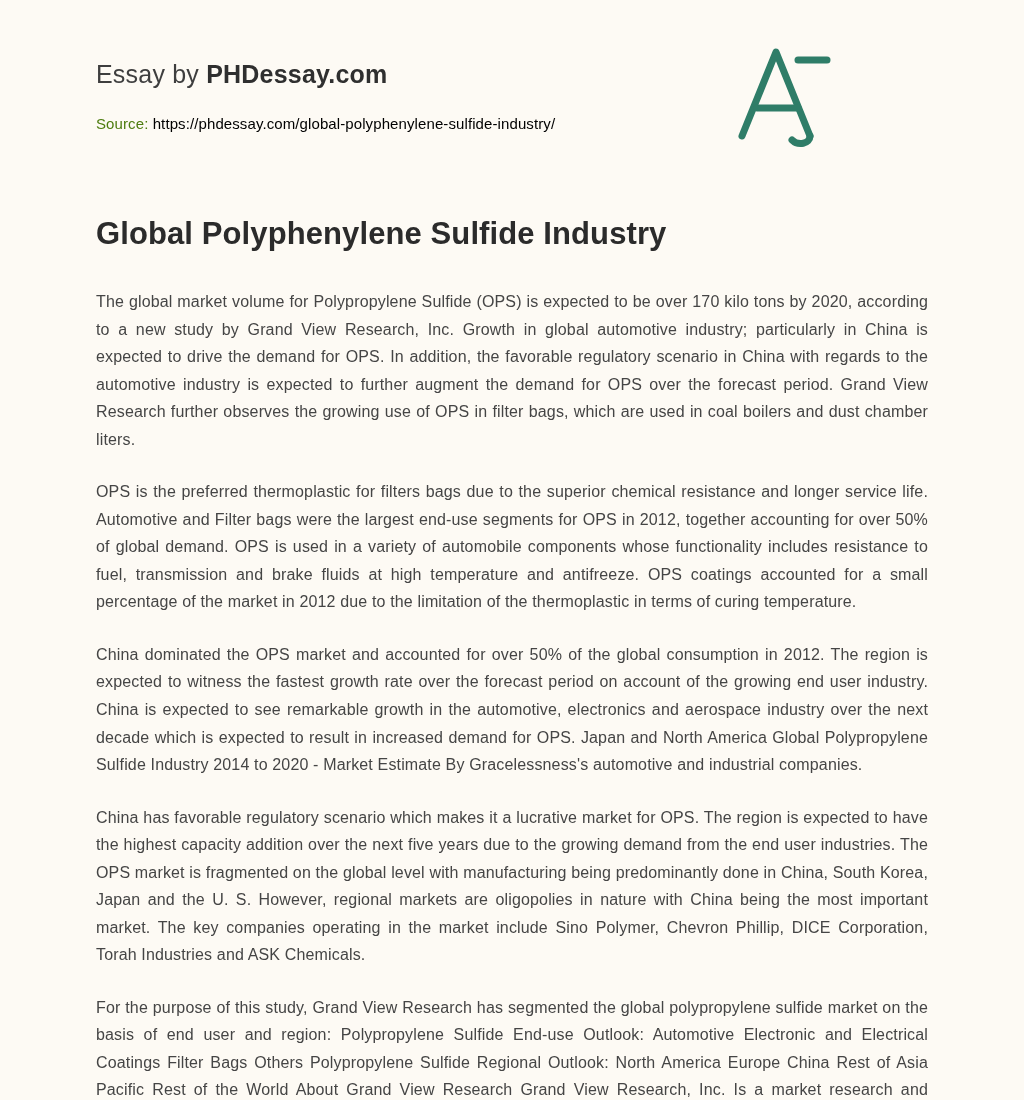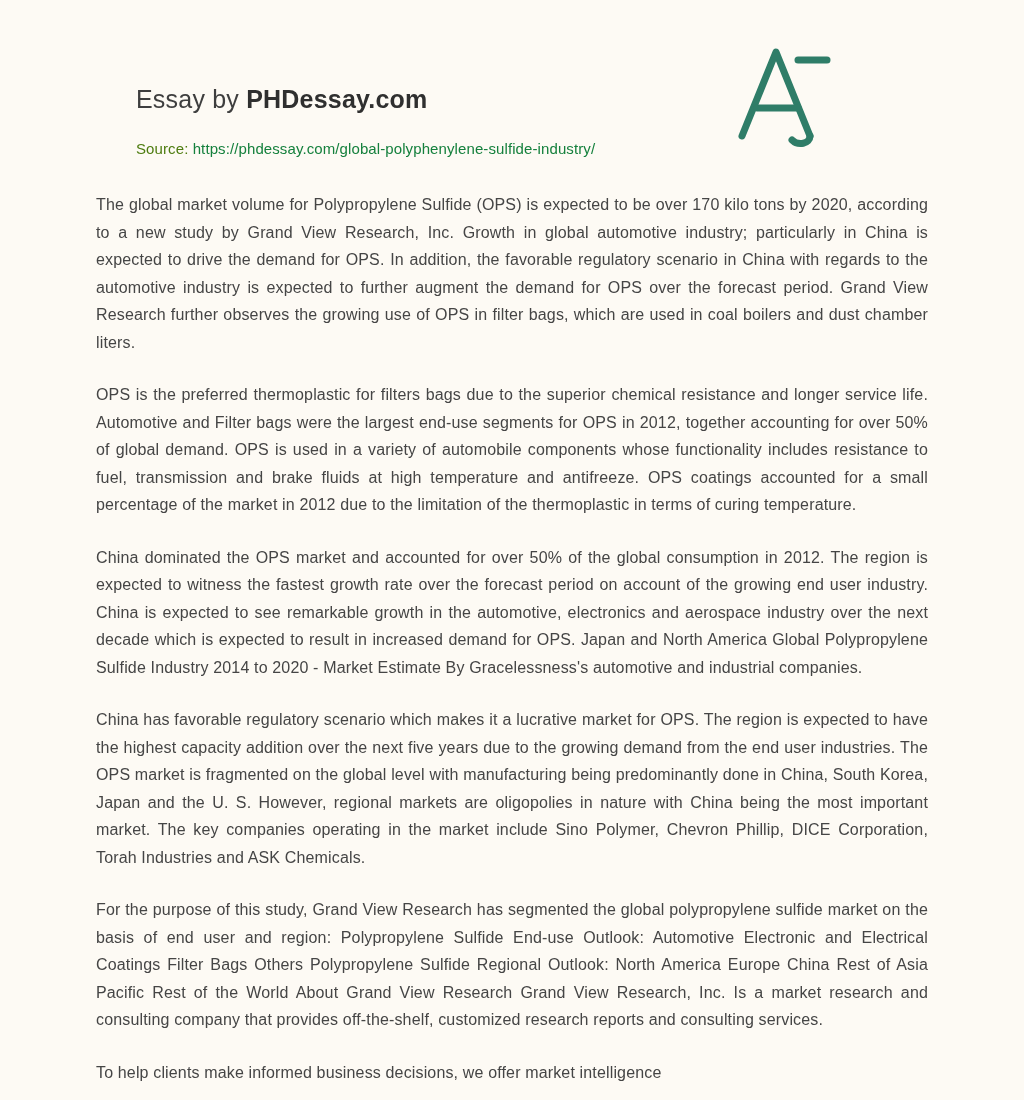--- a/index.html
+++ b/index.html
@@ -12,40 +12,39 @@
     color: #3a3a3a;
   }
   .page {
     position: relative;
     width: 1024px;
     min-height: 1100px;
     padding: 0 96px;
     background: #fdfaf4;
   }
   .header {
-    padding-top: 85px;
+    padding-top: 60px;
     position: relative;
-    margin-left: 40px;
   }
   .brand-line {
     font-size: 25px;
     color: #3e3e3e;
     letter-spacing: 0.2px;
     font-weight: 400;
   }
   .brand-line .brand-site { font-weight: 700; color: #2f2f2f; }
   .source-line {
     margin-top: 26px;
     font-size: 15px;
     color: #6b6b6b;
     letter-spacing: 0.1px;
   }
   .source-line .src-label { color: #4d7c0f; }
   .source-line a, .source-line .src-url {
-    color: #15803d;
+    color: #000000;
     text-decoration: none;
     word-break: break-all;
   }
   .logo {
     position: absolute;
     right: 84px;
     top: 40px;
     width: 120px;
     height: 110px;
   }
@@ -88,20 +87,21 @@
         <g fill="none" stroke="#2f7d68" stroke-width="7" stroke-linecap="round" stroke-linejoin="round">
           <path d="M18 96 L52 12 L86 96"></path>
           <path d="M33 68 L74 68"></path>
           <path d="M86 96 C86 104 74 106 68 100"></path>
           <path d="M74 20 L103 20"></path>
         </g>
       </svg>
     </div>
   </div>
 
+  <h1 class="doc-title">Global Polyphenylene Sulfide Industry</h1>
 
   <div class="body-copy">
     <p>The global market volume for Polypropylene Sulfide (OPS) is expected to be over 170 kilo tons by 2020, according to a new study by Grand View Research, Inc. Growth in global automotive industry; particularly in China is expected to drive the demand for OPS. In addition, the favorable regulatory scenario in China with regards to the automotive industry is expected to further augment the demand for OPS over the forecast period. Grand View Research further observes the growing use of OPS in filter bags, which are used in coal boilers and dust chamber liters.</p>
     <p>OPS is the preferred thermoplastic for filters bags due to the superior chemical resistance and longer service life. Automotive and Filter bags were the largest end-use segments for OPS in 2012, together accounting for over 50% of global demand. OPS is used in a variety of automobile components whose functionality includes resistance to fuel, transmission and brake fluids at high temperature and antifreeze. OPS coatings accounted for a small percentage of the market in 2012 due to the limitation of the thermoplastic in terms of curing temperature.</p>
     <p>China dominated the OPS market and accounted for over 50% of the global consumption in 2012. The region is expected to witness the fastest growth rate over the forecast period on account of the growing end user industry. China is expected to see remarkable growth in the automotive, electronics and aerospace industry over the next decade which is expected to result in increased demand for OPS. Japan and North America Global Polypropylene Sulfide Industry 2014 to 2020 - Market Estimate By Gracelessness's automotive and industrial companies.</p>
     <p>China has favorable regulatory scenario which makes it a lucrative market for OPS. The region is expected to have the highest capacity addition over the next five years due to the growing demand from the end user industries. The OPS market is fragmented on the global level with manufacturing being predominantly done in China, South Korea, Japan and the U. S. However, regional markets are oligopolies in nature with China being the most important market. The key companies operating in the market include Sino Polymer, Chevron Phillip, DICE Corporation, Torah Industries and ASK Chemicals.</p>
     <p>For the purpose of this study, Grand View Research has segmented the global polypropylene sulfide market on the basis of end user and region: Polypropylene Sulfide End-use Outlook: Automotive Electronic and Electrical Coatings Filter Bags Others Polypropylene Sulfide Regional Outlook: North America Europe China Rest of Asia Pacific Rest of the World About Grand View Research Grand View Research, Inc. Is a market research and consulting company that provides off-the-shelf, customized research reports and consulting services.</p>
     <p>To help clients make informed business decisions, we offer market intelligence</p>
   </div>
 

